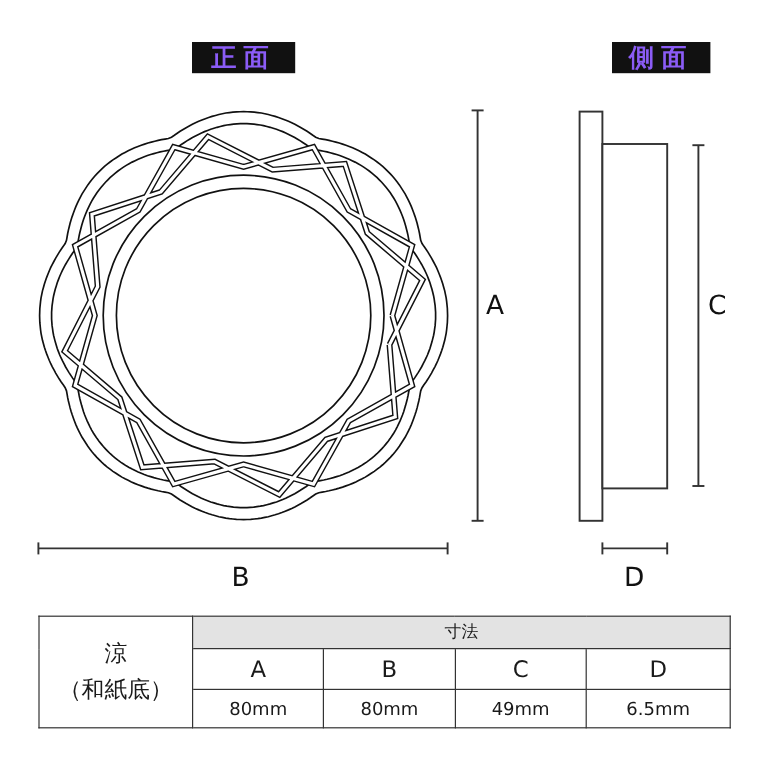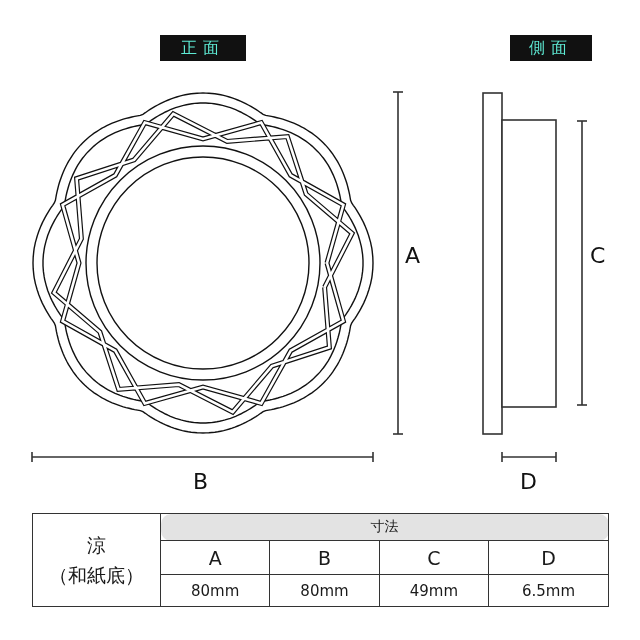--- a/index.html
+++ b/index.html
@@ -1,28 +1,28 @@
 <!DOCTYPE html>
 <html><head>
 <meta charset="utf-8">
 <style>
   html, body { margin: 0; padding: 0; background: #ffffff; }
   body { width: 640px; height: 640px; position: relative; overflow: hidden;
          font-family: "DejaVu Sans", "Liberation Sans", sans-serif; color: #1a1a1a; }
-  .label-box { position: absolute; background: #111111; color: #5eead4; font-size: 16px;
-               letter-spacing: 6px; text-align: center; line-height: 26px; height: 26px; }
+  .label-box { position: absolute; background: #111111; color: #8b5cf6; font-size: 21px;
+               letter-spacing: 6px; text-align: center; line-height: 26px; height: 26px; font-weight: bold; }
   #front-label { left: 160px; top: 35px; width: 86px; }
   #side-label { left: 510px; top: 35px; width: 82px; }
   svg.draw { position: absolute; left: 0; top: 0; }
   .dim-letter { position: absolute; font-size: 22px; color: #111; font-family: "DejaVu Sans", sans-serif; }
   table.spec { position: absolute; left: 32px; top: 513px; width: 577px; border-collapse: collapse;
                font-family: "DejaVu Sans", sans-serif; }
   table.spec td { border: 1.5px solid #333; text-align: center; padding: 0; }
   td.name-cell { width: 127px; font-size: 19px; line-height: 30px; }
-  td.head-cell { background: #e3e3e3; height: 26px; font-size: 14px; border-radius: 10px; }
+  td.head-cell { background: #e3e3e3; height: 26px; font-size: 14px; }
   td.col-cell { height: 33px; font-size: 19px; }
   td.val-cell { height: 31px; font-size: 15px; }
 </style>
 </head>
 <body>
 
 <div id="front-label" class="label-box">正面</div>
 <div id="side-label" class="label-box">側面</div>
 
 <svg class="draw" width="640" height="500" viewBox="0 0 640 500">

